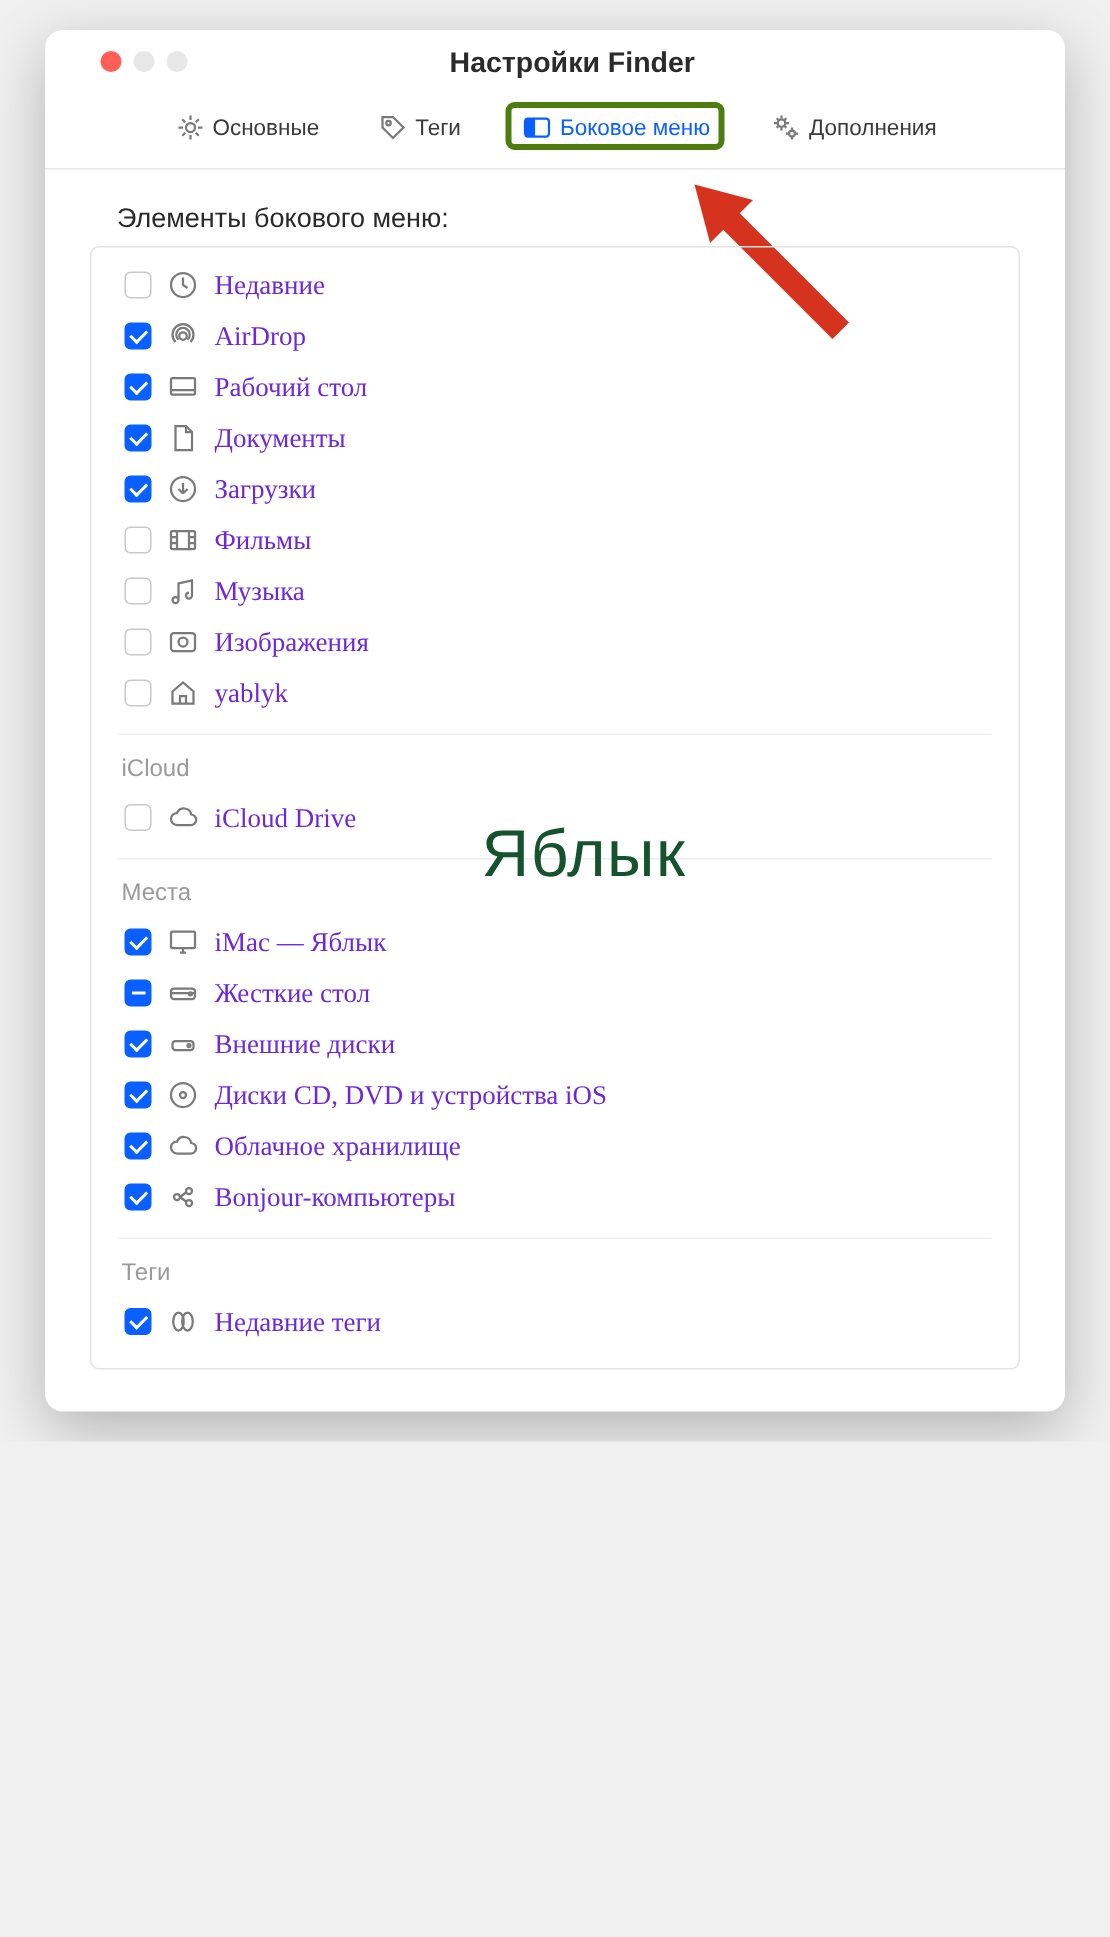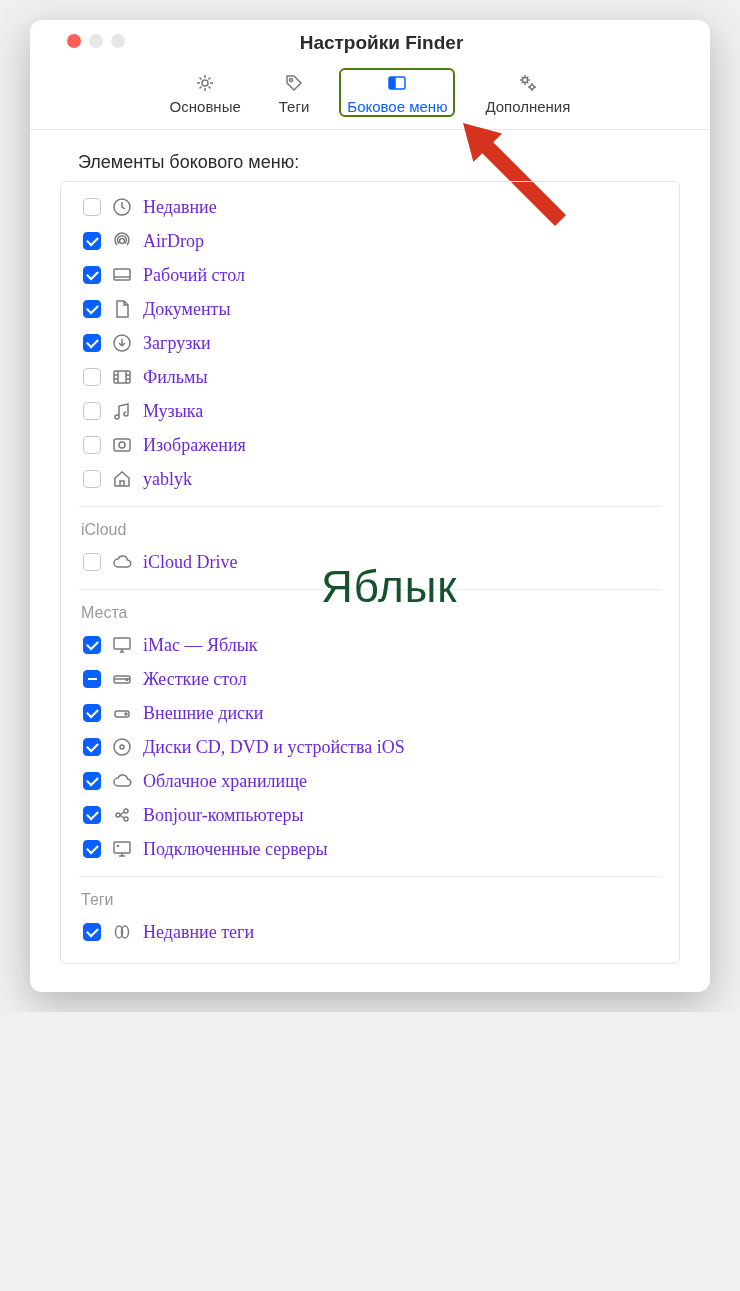--- a/index.html
+++ b/index.html
@@ -36,26 +36,26 @@
   .title { font-weight: 700; font-size: 19px; color: #2b2b2b; }
   .toolbar {
     display: flex;
     justify-content: center;
     gap: 22px;
     padding: 8px 0 12px;
     border-bottom: 1px solid #e6e6e6;
     position: relative;
   }
   .tab {
-    display: flex; flex-direction: column; align-items: center;
+    display: flex; align-items: center;
     gap: 4px; padding: 4px 8px 2px;
     font-size: 15px; color: #3a3a3a;
     cursor: pointer;
   }
-  .tab.active { color: #0a60ff; border: 2px solid #4d7c0f; border-radius: 6px; padding: 2px 6px 0; }
+  .tab.active { color: #0a60ff; border: 4px solid #4d7c0f; border-radius: 6px; padding: 2px 6px 0; }
   .tab svg { width: 30px; height: 30px; stroke: #555; fill: none; stroke-width: 1.5; }
   .tab.active svg { stroke: #0a60ff; }
   .content { padding: 22px 30px 28px; }
   .heading { font-size: 18px; color: #2a2a2a; margin-bottom: 8px; margin-left: 18px; }
   .panel {
     border: 1px solid #e3e3e3;
     border-radius: 6px;
     padding: 8px 18px 14px 18px;
     position: relative;
   }
@@ -400,29 +400,20 @@
         </div>
         <div class="row">
           <div class="chk on"></div>
           <span class="icon">
             <svg viewBox="0 0 22 22">
               <use href="#i-bonjour"></use>
             </svg>
           </span>
           <span>Bonjour-компьютеры</span>
         </div>
-        <div class="row">
-          <div class="chk on"></div>
-          <span class="icon">
-            <svg viewBox="0 0 22 22">
-              <use href="#i-server"></use>
-            </svg>
-          </span>
-          <span>Подключенные серверы</span>
-        </div>
         <div class="sep"></div>
         <div class="section-label">Теги</div>
         <div class="row">
           <div class="chk on"></div>
           <span class="icon">
             <svg viewBox="0 0 22 22">
               <use href="#i-tags"></use>
             </svg>
           </span>
           <span>Недавние теги</span>

